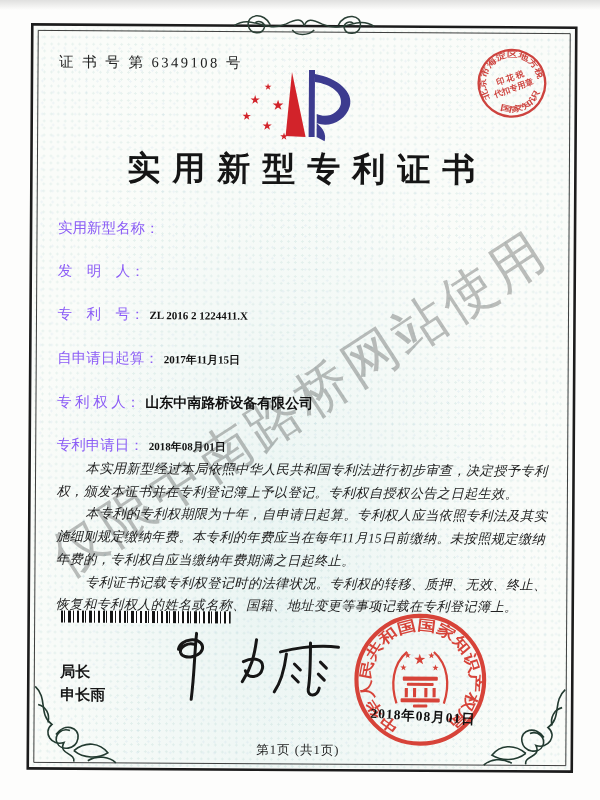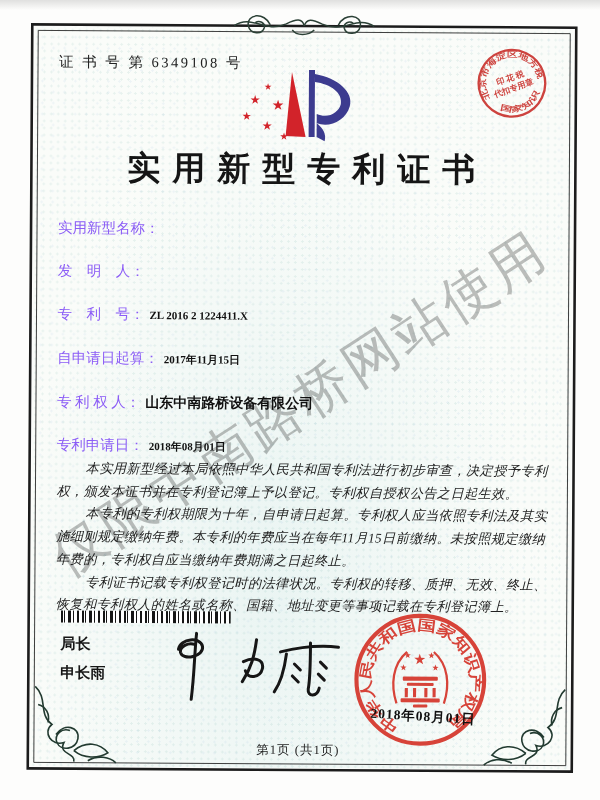--- a/index.html
+++ b/index.html
@@ -32,23 +32,23 @@
   .field-value{font-weight:600;margin-left:5px;color:#111;font-family:"Liberation Sans","DejaVu Sans",sans-serif;font-size:14px;}
   .field-value.serifv{font-family:"Liberation Serif","DejaVu Serif",serif;font-size:11px;}
   .body-paras{position:absolute;left:57px;top:459px;width:498px;
     font-size:13.2px;line-height:1.72;font-style:italic;letter-spacing:.4px;color:#222;}
   .body-paras p{margin:0;text-indent:2.2em;}
   .barcode{position:absolute;left:62px;top:612px;width:170px;height:12px;
     background:repeating-linear-gradient(90deg,
       #151515 0 2px,#fff 2px 3px,#151515 3px 4px,#fff 4px 7px,
       #151515 7px 10px,#fff 10px 12px,#151515 12px 13px,#fff 13px 16px,
       #151515 16px 18px,#fff 18px 21px);}
-  .officer{position:absolute;left:62px;top:636px;font-size:15px;font-weight:700;
+  .officer{position:absolute;left:62px;top:664px;font-size:15px;font-weight:700;
     font-family:"Liberation Sans","DejaVu Sans",sans-serif;color:#161616;}
-  .officer .officer-name{margin-top:10px;}
+  .officer .officer-name{margin-top:4px;}
   .signature-svg{position:absolute;left:168px;top:626px;}
   .seal-wrap{position:absolute;left:353px;top:610px;width:138px;height:138px;opacity:.93;}
   .seal-date{position:absolute;left:350px;top:707px;width:150px;text-align:center;
     font-size:13.5px;font-weight:700;letter-spacing:1px;color:#101010;
     transform:rotate(3deg);z-index:22;}
   .page-footer{position:absolute;left:0;top:742px;width:100%;text-align:center;
     font-size:12.5px;letter-spacing:1px;color:#222;}
   .tax-stamp{position:absolute;left:466px;top:38px;width:88px;height:88px;
     transform:rotate(-20deg);opacity:.9;}
   .watermark{position:absolute;left:10px;top:368px;width:580px;text-align:center;

